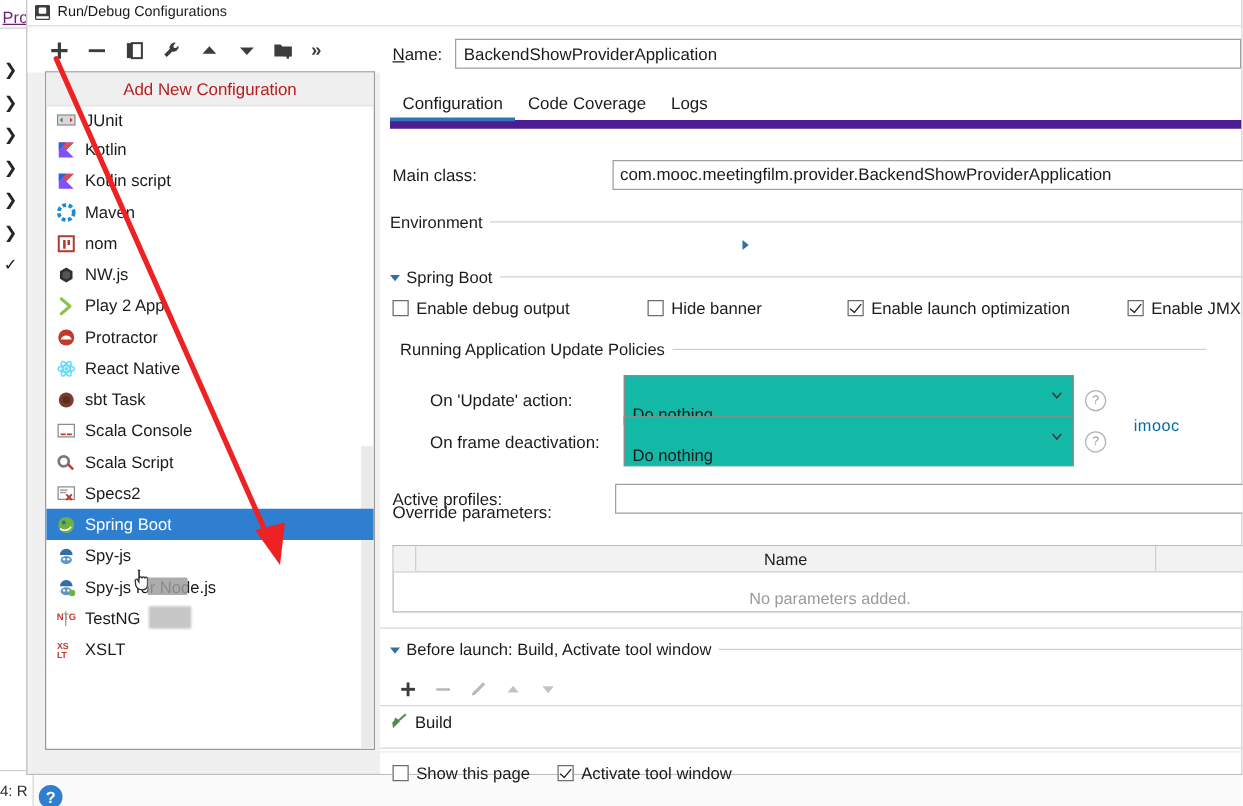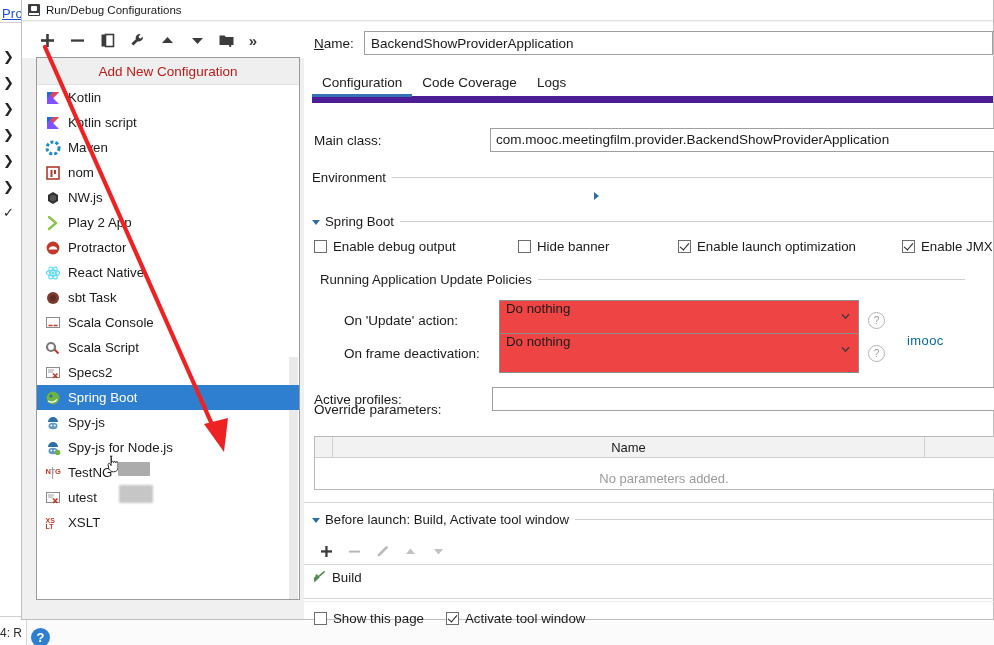--- a/index.html
+++ b/index.html
@@ -10,21 +10,21 @@
     font-family: "Liberation Sans", sans-serif;
     font-size: 12.5px;
     color: #1d1d1d;
     -webkit-font-smoothing: antialiased;
   }
   #root { position: relative; width: 994px; height: 645px; }
 
   
   .ide-bg { position:absolute; inset:0; background:#ffffff; }
   .ide-project-label {
-    position:absolute; left:2px; top:6px; font-size:13px; color:#1d4ed8;
+    position:absolute; left:2px; top:6px; font-size:13px; color:#701a75;
     letter-spacing:.2px;
     text-decoration:underline;
   }
   .ide-divider-v { position:absolute; left:26px; top:0; width:1px; height:645px; background:#d6d6d6; }
   .ide-divider-h { position:absolute; left:0; top:22px; width:26px; height:1px; background:#d0d0d0; }
   .ide-chevs { position:absolute; left:3px; top:44px; width:22px; }
   .ide-chev {
     font-size:13px; color:#262626; line-height:26px; height:26px;
     font-family:"DejaVu Sans", sans-serif; font-weight:700;
   }
@@ -153,22 +153,22 @@
   }
   .cb-box.checked::after {
     content:""; position:absolute; left:3px; top:0px; width:4px; height:8px;
     border-right:1.6px solid #1b1b1b; border-bottom:1.6px solid #1b1b1b;
     transform:rotate(40deg);
   }
   .cb-label { font-size:13.3px; color:#1b1b1b; white-space:nowrap; }
 
   
   .combo {
-    height:40px; border:1px solid #8c8c8c; background:#ef4444;
-    display:flex; align-items:flex-start; box-sizing:border-box;
+    height:40px; border:1px solid #8c8c8c; background:#14b8a6;
+    display:flex; align-items:flex-end; box-sizing:border-box;
     padding-left:6px; font-size:13.3px; color:#1b1b1b; position:relative;
   }
   .combo .arrow {
     position:absolute; right:8px; top:8px; width:9px; height:9px;
   }
   .help-ico {
     width:15px; height:15px; border-radius:50%; border:1px solid #b4b4b4;
     color:#9a9a9a; font-size:10px; display:flex; align-items:center; justify-content:center;
     margin-left:9px; flex:0 0 auto;
   }
@@ -299,20 +299,30 @@
     </div>
 
     <div class="list-panel">
       <div class="list-header">Add New Configuration</div>
       <div class="list-scroll">
 
         <div class="list-scrollbar">
           <div class="thumb"></div>
         </div>
 
+        <div class="list-item" style="height:22px;">
+          <span class="li-icon">
+            <svg width="16" height="16" viewBox="0 0 16 16">
+                <rect x="1" y="4" width="14" height="8" fill="#d9d9d9" stroke="#8c8c8c"></rect>
+                <path d="M5 6 3 8l2 2z" fill="#3a7d3a"></path>
+                <path d="M11 6l2 2-2 2z" fill="#c0392b"></path>
+              </svg>
+          </span>
+          <span class="li-label">JUnit</span>
+        </div>
 
         <div class="list-item">
           <span class="li-icon">
             <svg width="16" height="16" viewBox="0 0 16 16">
                 <path d="M2 2h12L8 8l6 6H2z" fill="#7f52ff"></path>
                 <path d="M2 2h12L8 8z" fill="#e44857"></path>
                 <path d="M2 8l6-6H2z" fill="#1f6bd6"></path>
               </svg>
           </span>
           <span class="li-label">Kotlin</span>
@@ -477,30 +487,20 @@
             <svg width="16" height="16" viewBox="0 0 16 16">
                 <text x="0.4" y="9" font-family="Liberation Sans" font-size="7.5" font-weight="700" fill="#c0392b">N</text>
                 <text x="5.6" y="9" font-family="Liberation Sans" font-size="7.5" font-weight="700" fill="#9a9a9a">T</text>
                 <text x="10" y="9" font-family="Liberation Sans" font-size="7.5" font-weight="700" fill="#c0392b">G</text>
                 <path d="M7.6 2v12" stroke="#9a9a9a" stroke-width="1"></path>
               </svg>
           </span>
           <span class="li-label">TestNG</span>
         </div>
 
-        <div class="list-item">
-          <span class="li-icon">
-            <svg width="16" height="16" viewBox="0 0 16 16">
-                <rect x="1.5" y="2.5" width="13" height="10" fill="#fff" stroke="#8c8c8c"></rect>
-                <path d="M3 5h6M3 7h5" stroke="#a0a0a0" stroke-width="1.2"></path>
-                <path d="M8 8.5l4.5 4.5M12.5 8.5L8 13" stroke="#c0392b" stroke-width="1.6"></path>
-              </svg>
-          </span>
-          <span class="li-label">utest</span>
-        </div>
 
         <div class="list-item">
           <span class="li-icon">
             <svg width="16" height="16" viewBox="0 0 16 16">
                 <text x="0.5" y="7.6" font-family="Liberation Sans" font-size="7" font-weight="700" fill="#c0392b">XS</text>
                 <text x="0.5" y="14.2" font-family="Liberation Sans" font-size="7" font-weight="700" fill="#c0392b">LT</text>
               </svg>
           </span>
           <span class="li-label">XSLT</span>
         </div>

